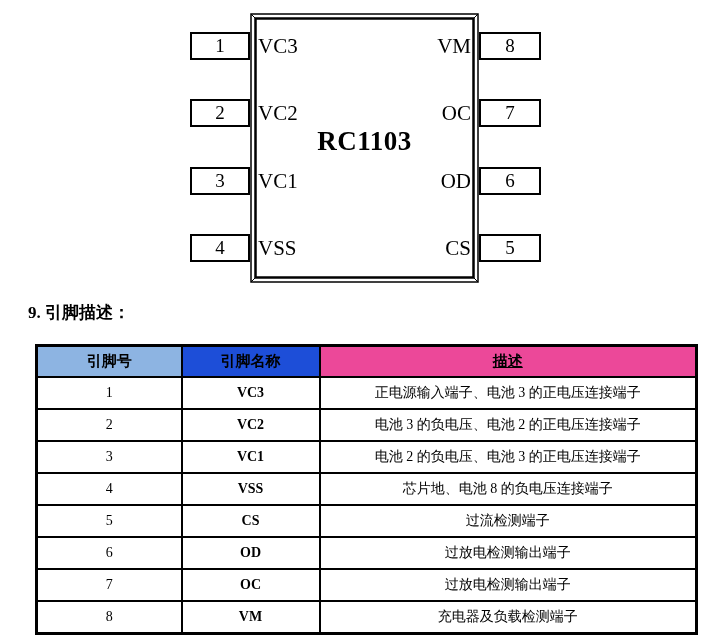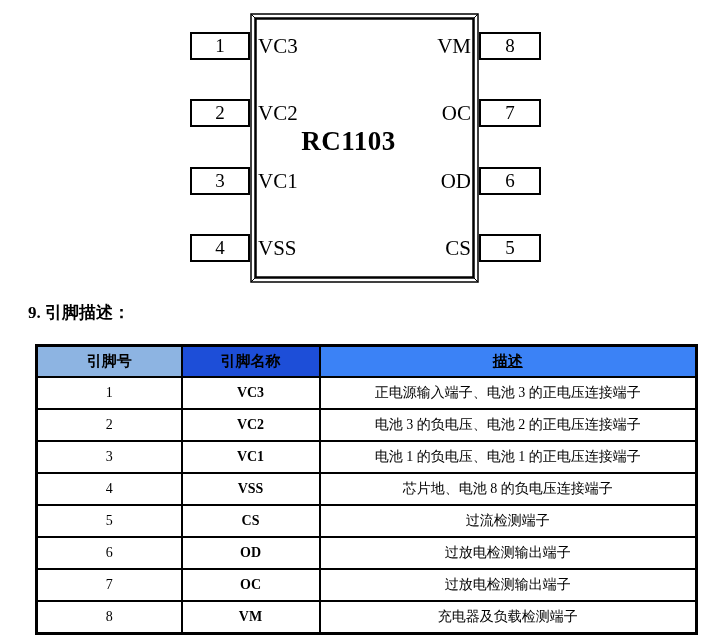--- a/index.html
+++ b/index.html
@@ -23,21 +23,21 @@
     left: 0; top: 0;
     width: 724px; height: 300px;
   }
   .chip-outline {
     position: absolute;
     left: 250px; top: 13px;
     width: 229px; height: 270px;
   }
   .chip-label {
     position: absolute;
-    left: 234px; top: 126px;
+    left: 250px; top: 126px;
     width: 229px;
     text-align: center;
     font-weight: bold;
     font-size: 27px;
     letter-spacing: 0.5px;
   }
   .pin-box {
     position: absolute;
     height: 28px;
     border: 2px solid #000;
@@ -144,38 +144,38 @@
   <table class="pin-table">
     <colgroup>
       <col style="width:145px">
       <col style="width:138px">
       <col style="width:377px">
     </colgroup>
     <thead>
       <tr>
         <th style="background-color: rgb(141, 180, 226);">引脚号</th>
         <th style="background-color: #1d4ed8;">引脚名称</th>
-        <th style="background-color: #3b82f6; text-decoration: underline;">描述</th>
+        <th style="background-color: #ec4899; text-decoration: underline;">描述</th>
       </tr>
     </thead>
     <tbody>
       <tr>
         <td>1</td>
         <td class="pin-name-cell">VC3</td>
         <td>正电源输入端子、电池 3 的正电压连接端子</td>
       </tr>
       <tr>
         <td>2</td>
         <td class="pin-name-cell">VC2</td>
         <td>电池 3 的负电压、电池 2 的正电压连接端子</td>
       </tr>
       <tr>
         <td>3</td>
         <td class="pin-name-cell">VC1</td>
-        <td>电池 1 的负电压、电池 1 的正电压连接端子</td>
+        <td>电池 2 的负电压、电池 3 的正电压连接端子</td>
       </tr>
       <tr>
         <td>4</td>
         <td class="pin-name-cell">VSS</td>
         <td>芯片地、电池 8 的负电压连接端子</td>
       </tr>
       <tr>
         <td>5</td>
         <td class="pin-name-cell">CS</td>
         <td>过流检测端子</td>

